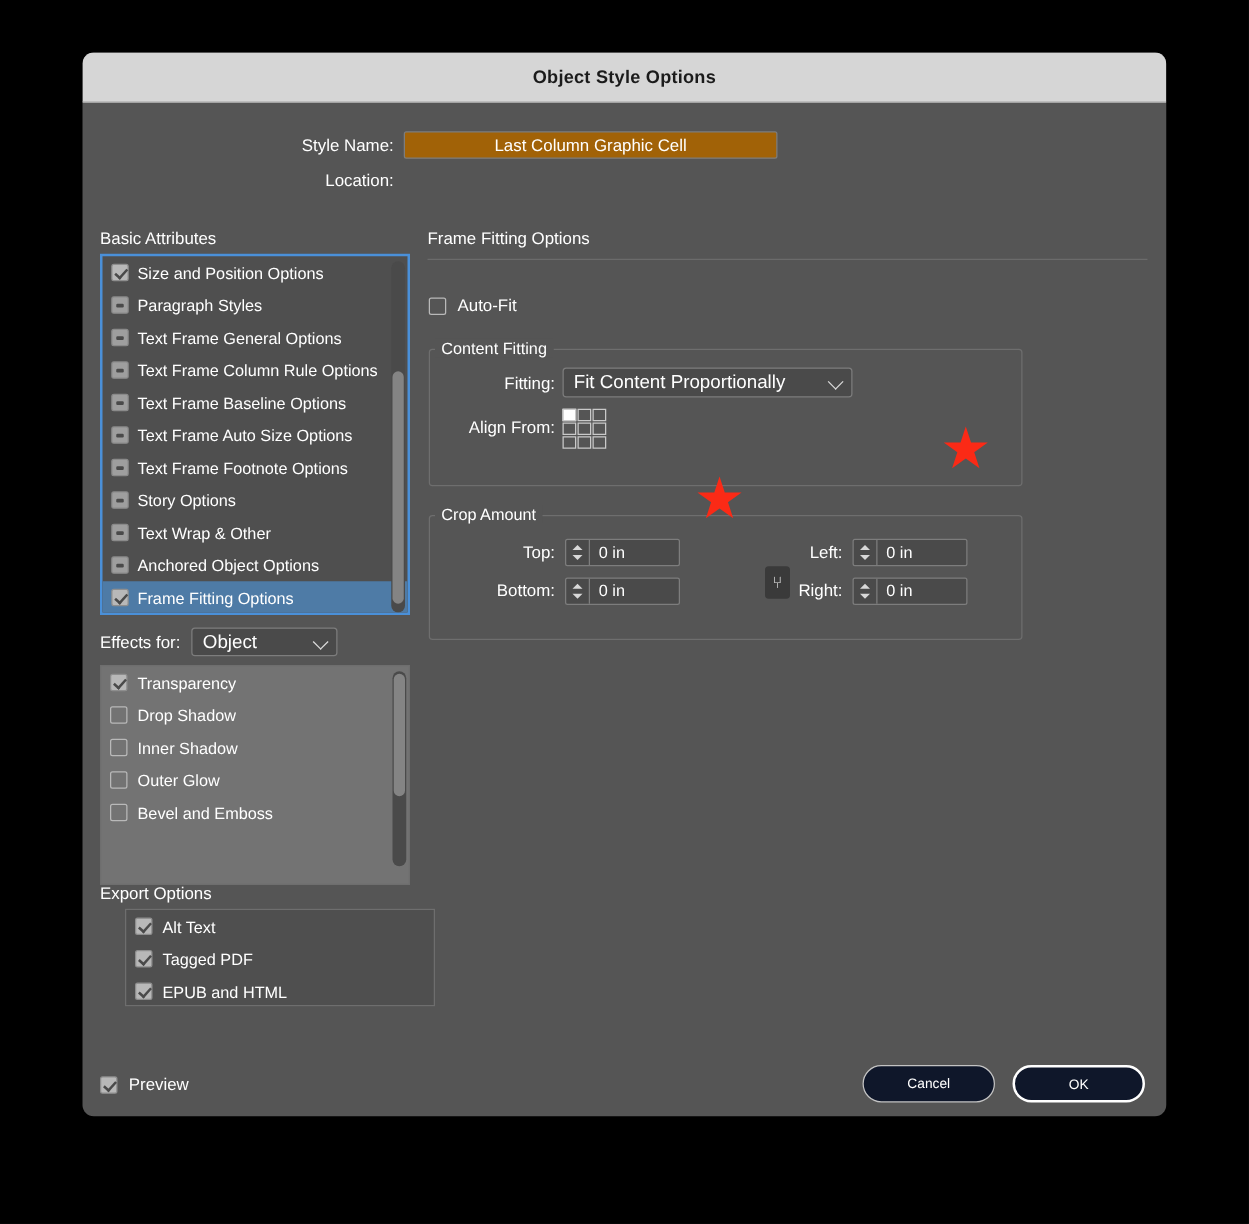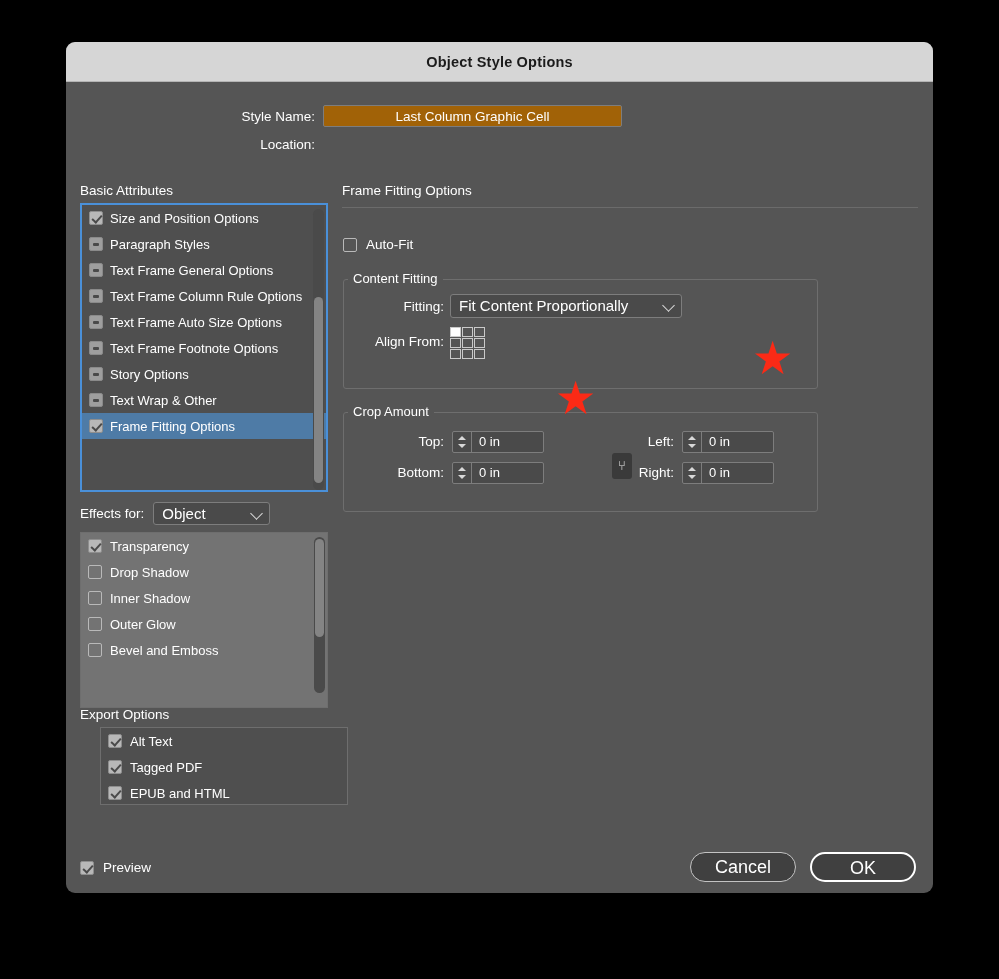--- a/index.html
+++ b/index.html
@@ -407,23 +407,23 @@
   .preview-label {
     color: #ffffff;
     font-size: 13.5px;
     margin-left: 9px;
   }
   .btn {
     position: absolute;
     top: 770px;
     height: 30px;
     border-radius: 15px;
-    background: #404040;
-    color: #ffffff;
-    font-size: 18px;
+    background: #0f172a;
+    color: #ffffff;
+    font-size: 11px;
     text-align: center;
     line-height: 28px;
     box-sizing: border-box;
   }
   .btn-cancel {
     left: 624px;
     width: 106px;
     border: 1.5px solid #c3c3c3;
   }
   .btn-ok {
@@ -467,33 +467,41 @@
           <div class="attr-row">
             <span class="cb cb-dash"></span>
             <span class="attr-label">Text Frame General Options</span>
           </div>
           <div class="attr-row">
             <span class="cb cb-dash"></span>
             <span class="attr-label">Text Frame Column Rule Options</span>
           </div>
           <div class="attr-row">
             <span class="cb cb-dash"></span>
+            <span class="attr-label">Text Frame Baseline Options</span>
+          </div>
+          <div class="attr-row">
+            <span class="cb cb-dash"></span>
             <span class="attr-label">Text Frame Auto Size Options</span>
           </div>
           <div class="attr-row">
             <span class="cb cb-dash"></span>
             <span class="attr-label">Text Frame Footnote Options</span>
           </div>
           <div class="attr-row">
             <span class="cb cb-dash"></span>
             <span class="attr-label">Story Options</span>
           </div>
           <div class="attr-row">
             <span class="cb cb-dash"></span>
             <span class="attr-label">Text Wrap &amp; Other</span>
+          </div>
+          <div class="attr-row">
+            <span class="cb cb-dash"></span>
+            <span class="attr-label">Anchored Object Options</span>
           </div>
           <div class="attr-row selected">
             <span class="cb cb-checked"></span>
             <span class="attr-label">Frame Fitting Options</span>
           </div>
         </div>
       <div class="sb-track" style="top:4px; height:281px;">
         <div class="sb-thumb" style="top:88px; height:186px;"></div>
       </div>
     </div>

